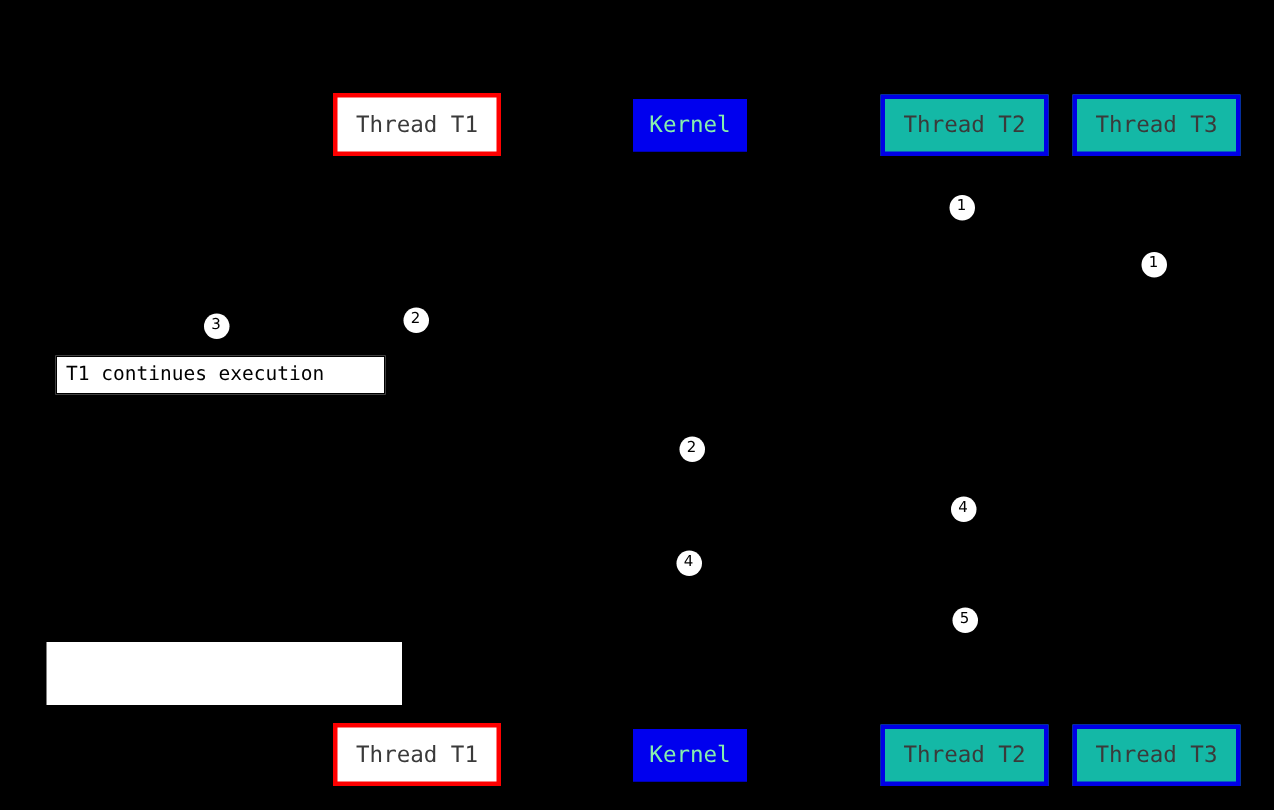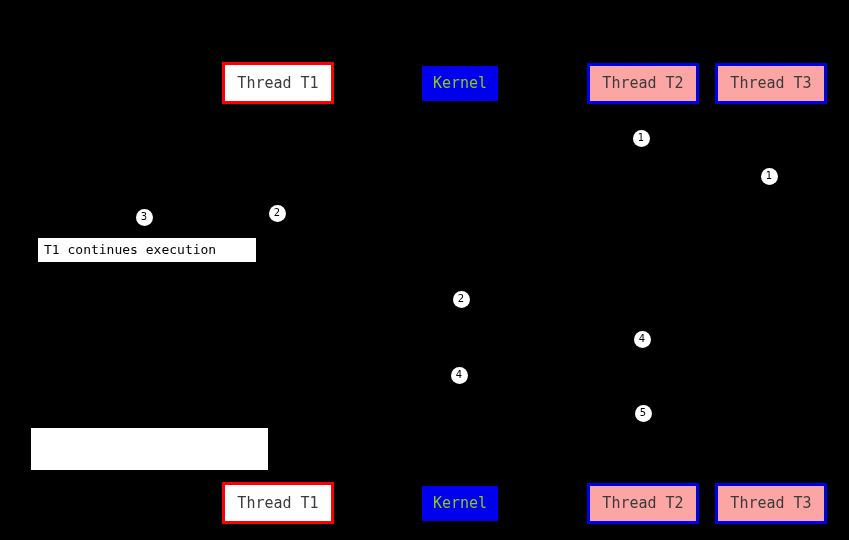--- a/index.html
+++ b/index.html
@@ -32,28 +32,28 @@
     letter-spacing: 0px;
     white-space: nowrap;
     line-height: 1;
   }
   .participant.thread-red {
     background: #FFFFFF;
     border: 3px solid #FF0000;
     color: #3A3A3A;
   }
   .participant.thread-blue {
-    background: #fca5a5;
+    background: #14b8a6;
     border: 3px solid #0000E6;
     color: #3A3A3A;
   }
   .participant.kernel {
     background: #0000EE;
     border: 1px solid #0000EE;
-    color: #84cc16;
+    color: #86efac;
   }
 
   
   .lifeline {
     position: absolute;
     width: 1px;
     background: #000000;
   }
 
   

